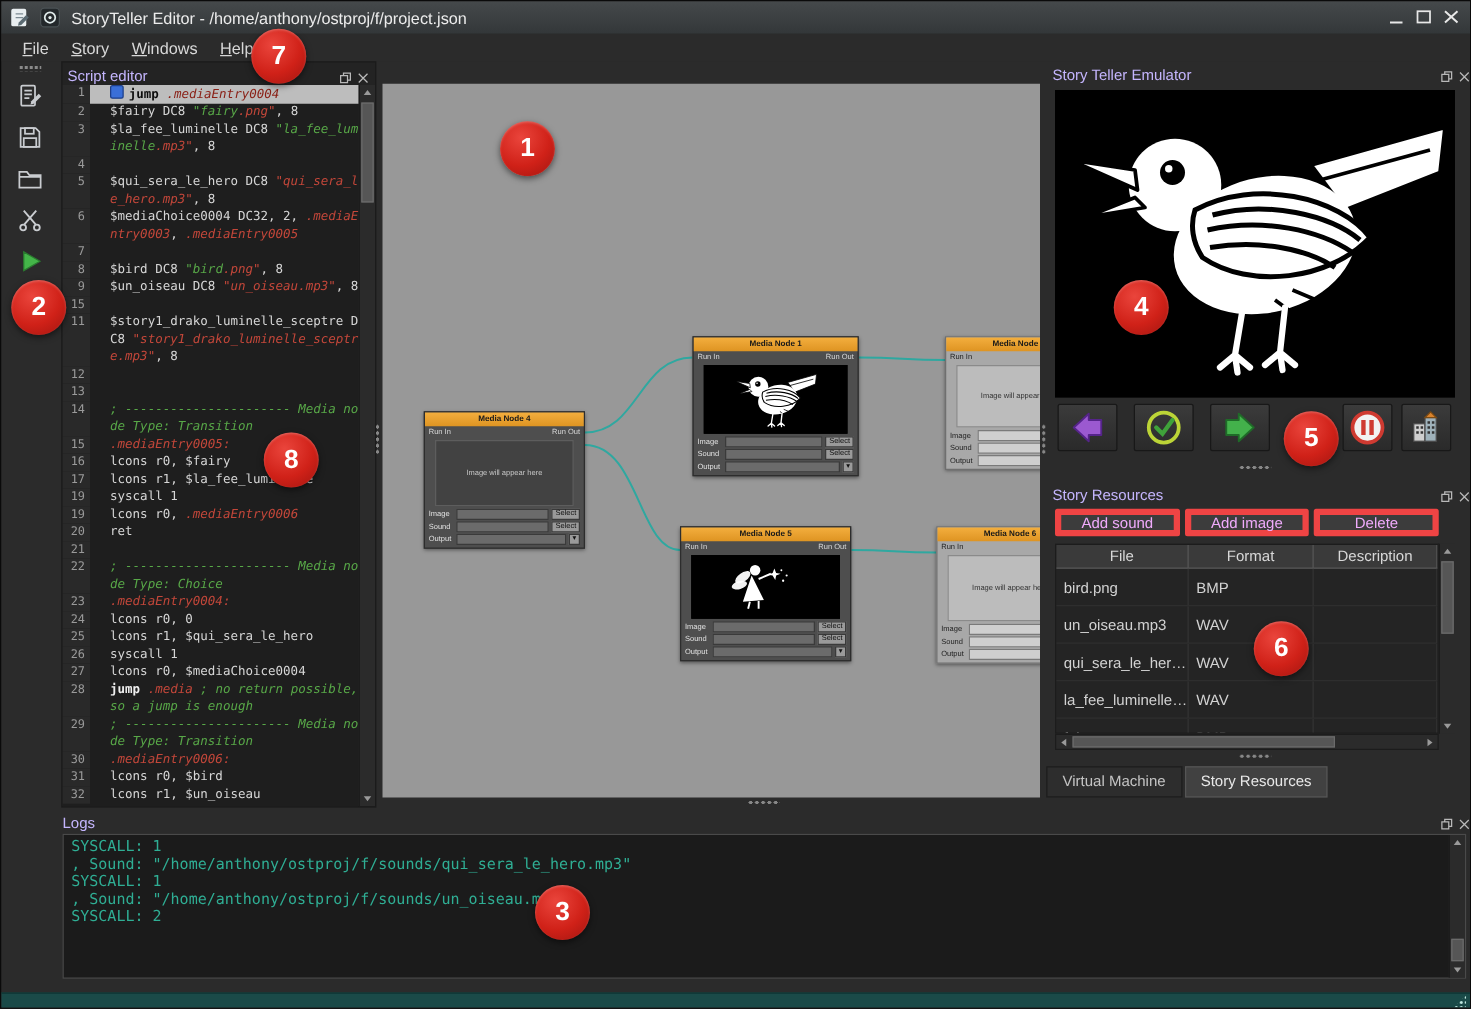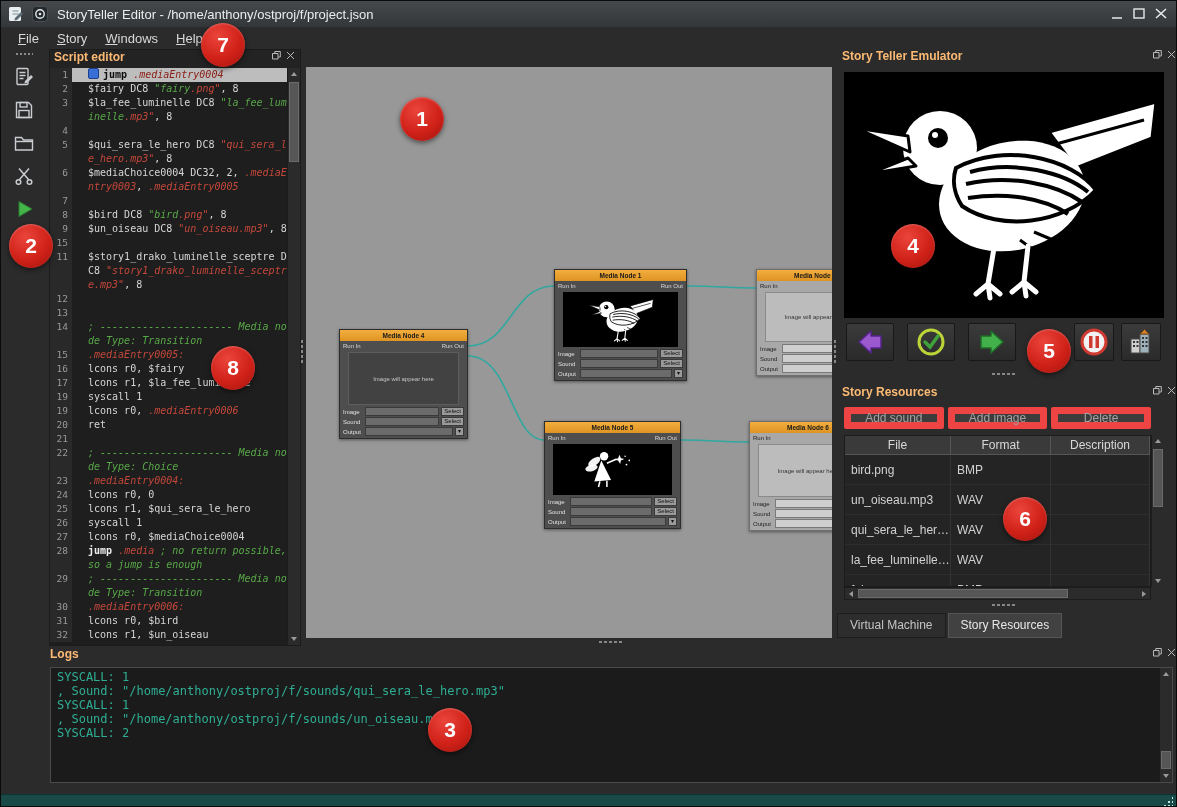--- a/index.html
+++ b/index.html
@@ -15,21 +15,21 @@
   
   .menubar{position:absolute;left:0;top:26px;width:100%;height:22px;display:flex;align-items:center;
     padding-left:8px;box-sizing:border-box;background:#2b2b2b;}
   .menu-item{padding:2px 9px;font-size:13px;color:#d8d8d8;}
   .menu-item .acc{text-decoration:underline;}
   
   .left-toolbar{position:absolute;left:0;top:48px;width:45px;height:597px;}
   .lt-grip{width:18px;height:5px;margin:3px auto 6px auto;background-image:radial-gradient(#8a8a8a 40%,transparent 45%);background-size:4px 4px;}
   .tool-btn{width:30px;height:28px;margin:5px auto;display:flex;align-items:center;justify-content:center;}
   
-  .panel-hd{height:18px;display:flex;align-items:flex-start;padding:0 4px;font-size:12px;color:#fdba74;font-weight:bold;}
+  .panel-hd{height:18px;display:flex;align-items:flex-end;padding:0 4px;font-size:12px;color:#c4b5fd;}
   .ph-icons{margin-left:auto;display:flex;gap:3px;}
   .ph-ic{width:11px;height:11px;display:inline-flex;}
   
   .script-panel{position:absolute;left:48px;top:48px;width:252px;height:597px;background:#232323;border:1px solid #1b1b1b;box-sizing:border-box;}
   .code-wrap{position:absolute;left:0;top:18px;right:0;bottom:0;background:#1e1e1e;overflow:hidden;}
   #code-lines{margin-right:13px;}
   .code-line{display:flex;align-items:stretch;}
   .ln{flex:0 0 22px;background:#292929;color:#9a9a9a;font:9.5px/14px "DejaVu Sans Mono",monospace;
     text-align:right;padding-right:4px;box-sizing:border-box;}
   .lc{flex:1;font:10px/14px "DejaVu Sans Mono",monospace;color:#d6d6d6;white-space:pre-wrap;word-break:break-all;padding-left:16px;}
@@ -73,21 +73,21 @@
   .node.light .node-preview{background:#bcbcbc;border-color:#8a8a8a;}
   .node.light .ph-text{color:#333;}
   .node.light .nr-f{background:#cfcfcf;border-color:#7a7a7a;}
   
   .emu-hd{position:absolute;left:837px;top:48px;width:335px;}
   .emu-screen{position:absolute;left:843px;top:71px;width:320px;height:246px;background:#000;}
   .emu-btn{position:absolute;top:322px;width:48px;height:38px;background:linear-gradient(#3b3b3b,#2a2a2a);
     border:1px solid #181818;border-radius:2px;display:flex;align-items:center;justify-content:center;box-sizing:border-box;}
   .res-hd{position:absolute;left:837px;top:384px;width:335px;}
   #res-buttons{position:absolute;left:843px;top:406px;width:307px;display:flex;gap:4px;}
-  .res-btn{flex:1;height:22px;background:#3c3c3c;border:7px solid #ef4444;color:#a3a3a3;font-size:12px;
+  .res-btn{flex:1;height:22px;background:#3c3c3c;border:5px solid #ef4444;color:#f0abfc;font-size:12px;
     display:flex;align-items:center;justify-content:center;border-radius:2px;box-sizing:border-box;}
   #res-table{position:absolute;left:843px;top:434px;width:307px;height:152px;background:#242424;border:1px solid #1c1c1c;overflow:hidden;font-size:12px;box-sizing:border-box;}
   #res-head{display:flex;background:#3a3a3a;height:19px;line-height:19px;}
   .th{border-right:1px solid #565656;border-bottom:1px solid #565656;text-align:center;color:#d8d8d8;box-sizing:border-box;}
   .th:nth-child(1){width:106px;}.th:nth-child(2){width:100px;}.th:nth-child(3){flex:1;}
   .tr{display:flex;height:30px;line-height:30px;}
   .td{border-right:1px solid #333;border-bottom:1px solid #2e2e2e;padding-left:6px;box-sizing:border-box;color:#d2d2d2;
     overflow:hidden;white-space:nowrap;text-overflow:ellipsis;}
   .td-file{width:106px;}.td-format{width:100px;}.td-description{flex:1;}
   #dock-tabs{position:absolute;left:836px;top:612px;display:flex;gap:2px;}

